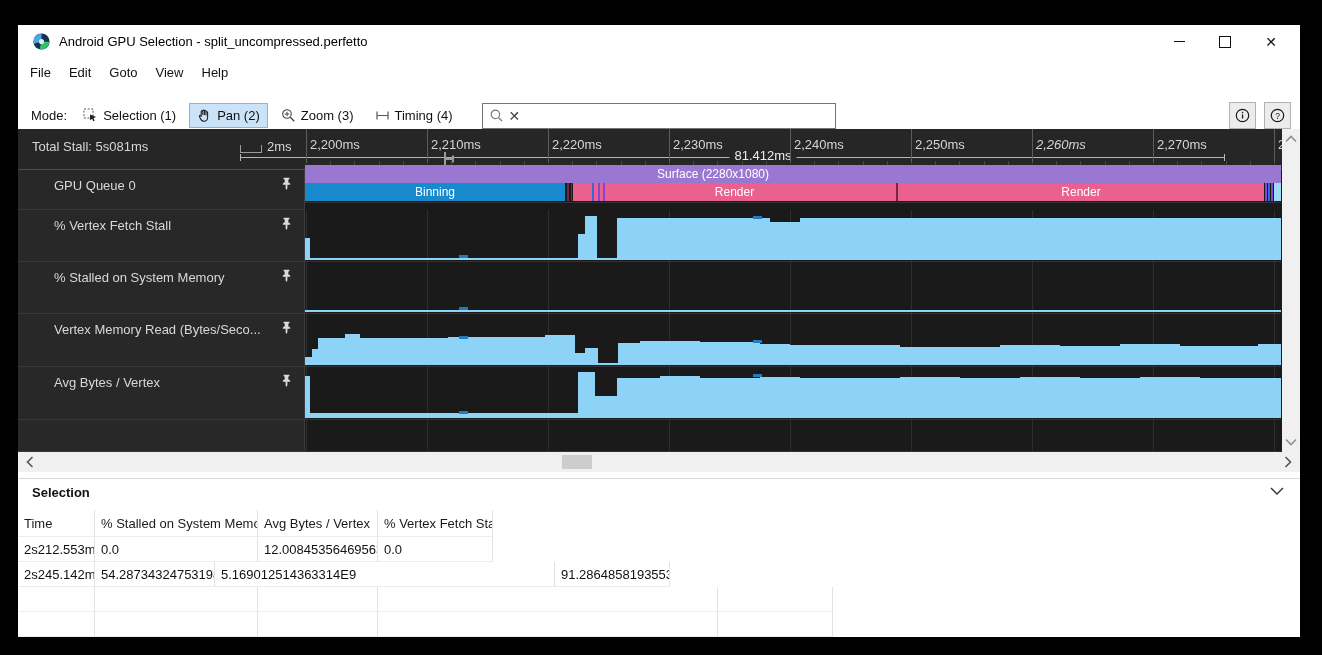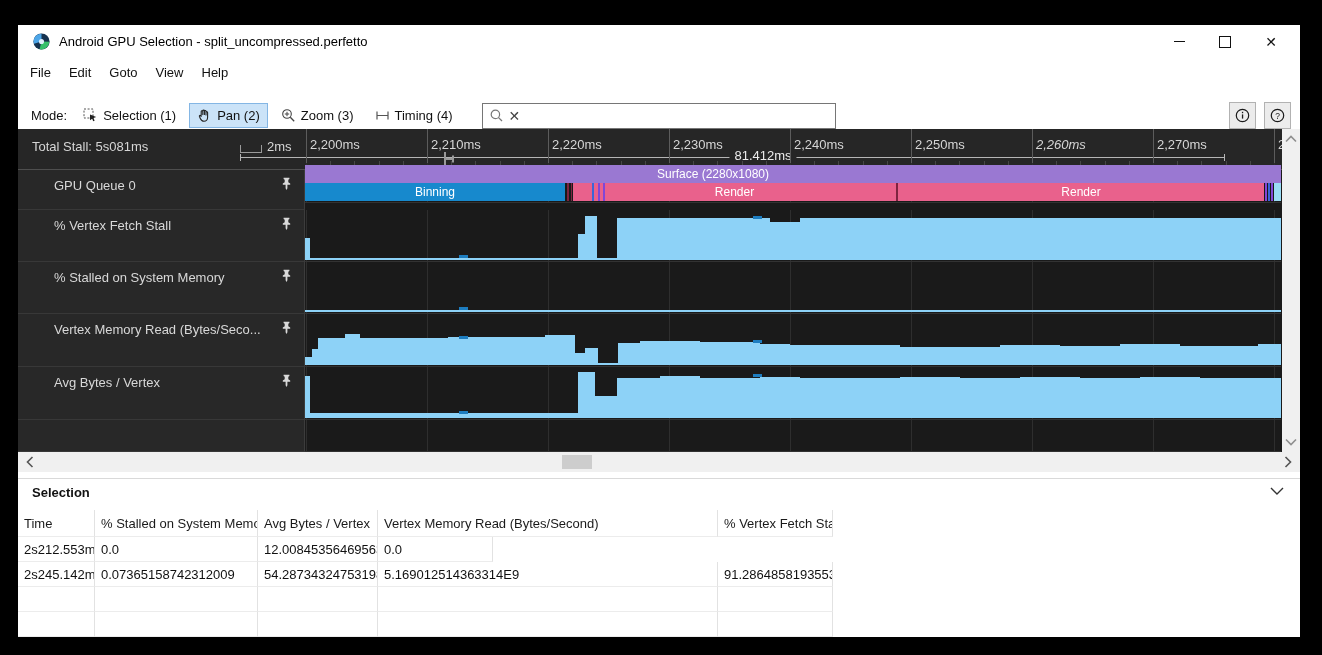--- a/index.html
+++ b/index.html
@@ -374,34 +374,32 @@
     <div class="sel-top-border"></div>
     <span class="sel-title">Selection</span>
     <svg class="sel-chevron" width="14" height="8" viewBox="0 0 14 8">
       <path d="M1 1L7 7L13 1" fill="none" stroke="#333" stroke-width="1.4"></path>
     </svg>
     <div class="seltable" id="seltable">
         <div class="trow thead">
           <div class="tcell" style="width: 77px;">Time</div>
           <div class="tcell" style="width: 163px;">% Stalled on System Memory</div>
           <div class="tcell" style="width: 120px;">Avg Bytes / Vertex</div>
-          <div class="tcell" style="width: 340px;">Vertex Memory Read (Bytes/Second)</div>
           <div class="tcell" style="width: 115px;">% Vertex Fetch Stall</div>
           <div class="tcell tfill" style="border-right: 0px;"></div>
         </div>
         <div class="trow">
           <div class="tcell" style="width: 77px;">2s212.553ms</div>
           <div class="tcell" style="width: 163px;">0.0</div>
           <div class="tcell right" style="width: 120px;">12.008453564695637</div>
           <div class="tcell" style="width: 115px;">0.0</div>
           <div class="tcell tfill" style="border-right: 0px;"></div>
         </div>
         <div class="trow">
           <div class="tcell" style="width: 77px;">2s245.142ms</div>
-          <div class="tcell" style="width: 163px;">0.07365158742312009</div>
           <div class="tcell right" style="width: 120px;">54.287343247531986</div>
           <div class="tcell" style="width: 340px;">5.169012514363314E9</div>
           <div class="tcell" style="width: 115px;">91.28648581935535</div>
           <div class="tcell tfill" style="border-right: 0px;"></div>
         </div>
         <div class="trow">
           <div class="tcell" style="width: 77px;"></div>
           <div class="tcell" style="width: 163px;"></div>
           <div class="tcell right" style="width: 120px;"></div>
           <div class="tcell" style="width: 340px;"></div>

